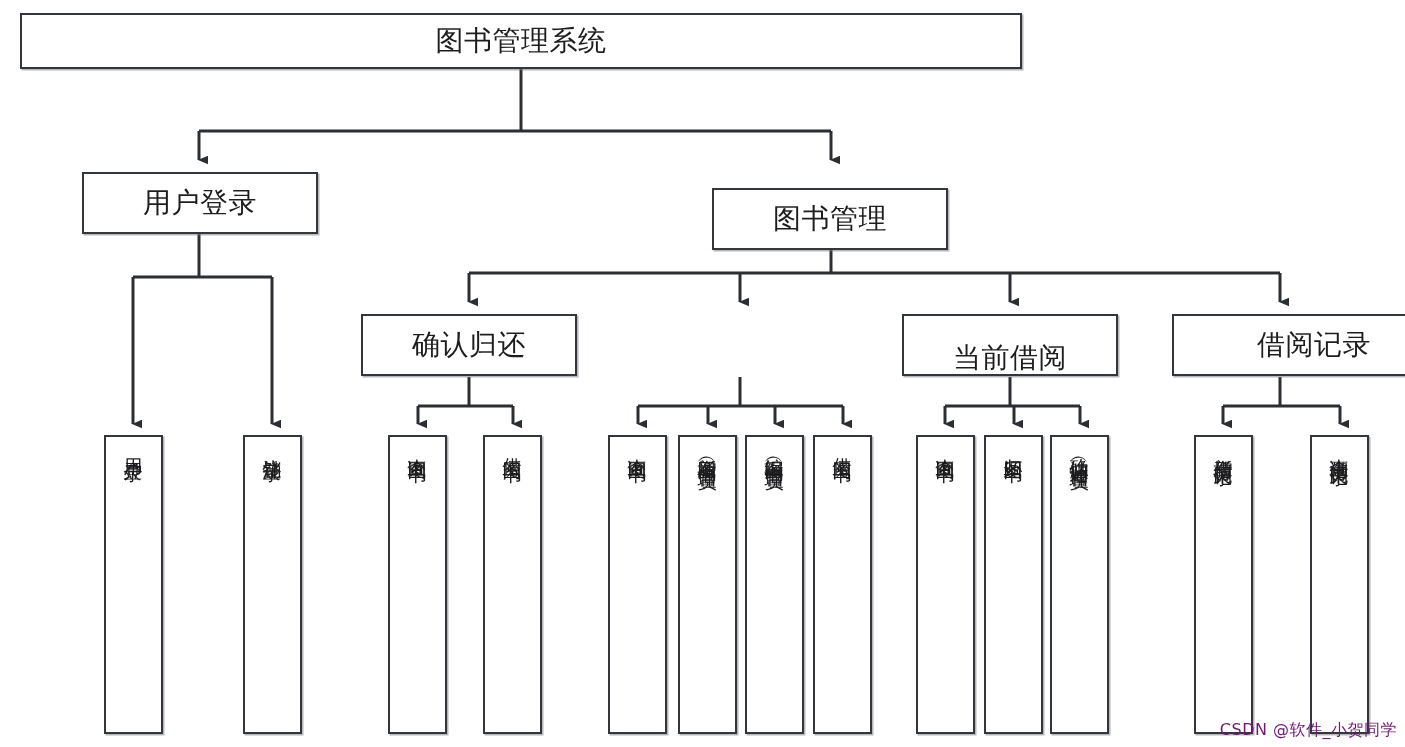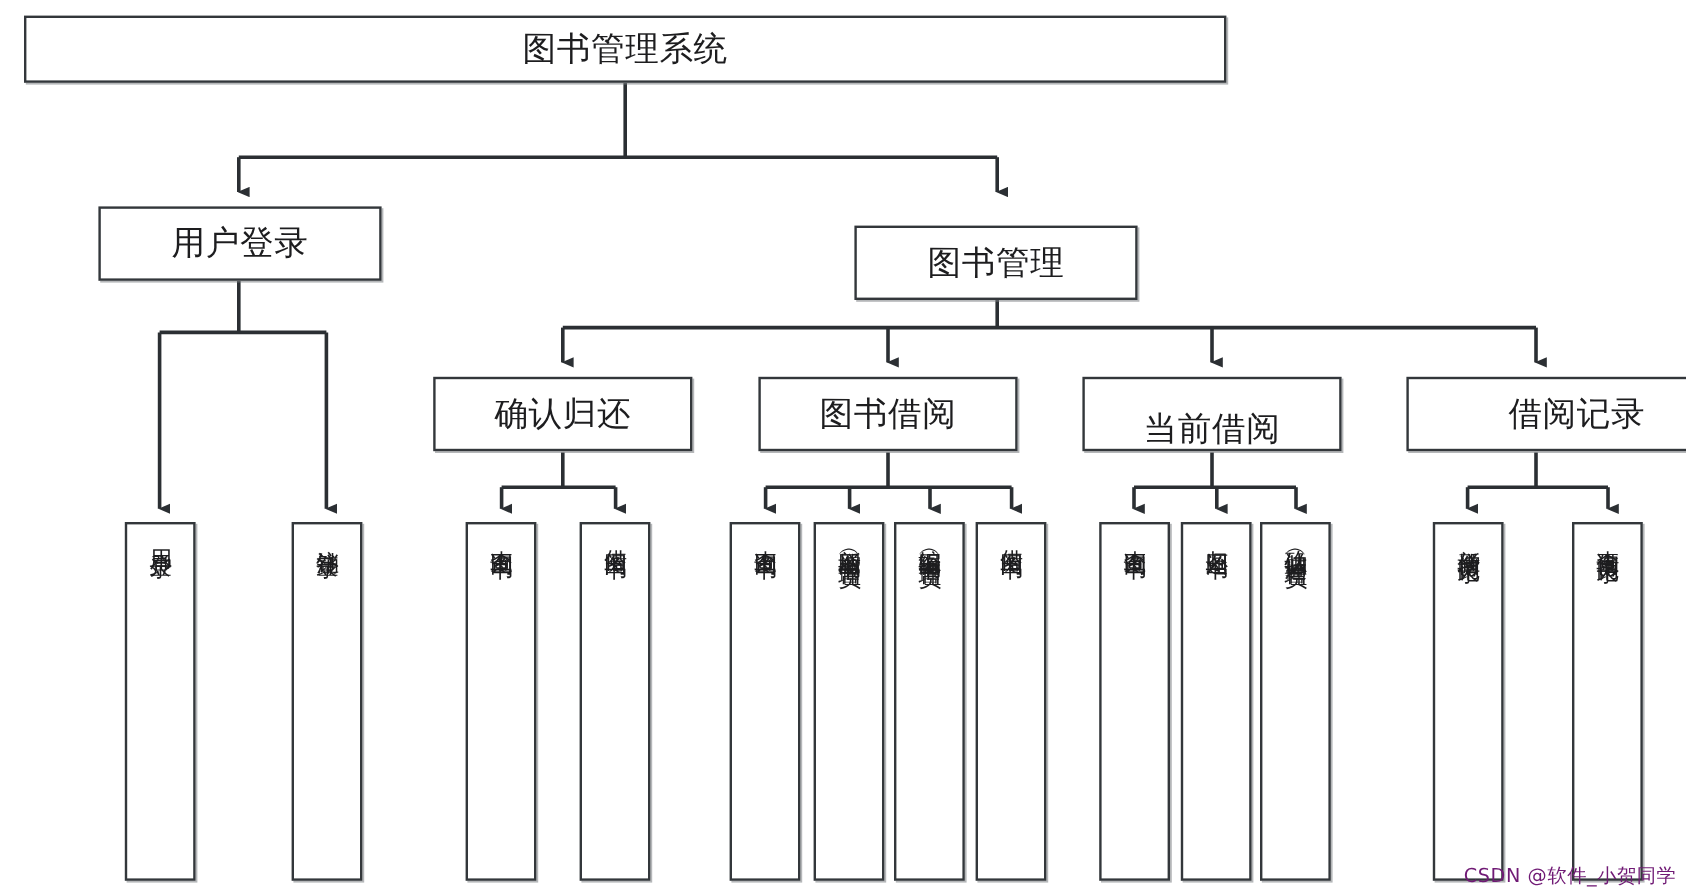--- a/index.html
+++ b/index.html
@@ -129,23 +129,20 @@
   <div class="node" style="left:82px; top:172px; width:236px; height:62px;">
     <span class="label">用户登录</span>
   </div>
   <div class="node" style="left:712px; top:188px; width:236px; height:62px;">
     <span class="label">图书管理</span>
   </div>
 
   <div class="node" style="left:361px; top:314px; width:216px; height:62px;">
     <span class="label">确认归还</span>
   </div>
-  <div class="node" style="left:632px; top:314px; width:216px; height:62px;">
-    <span class="label">图书借阅</span>
-  </div>
   <div class="node" style="left:902px; top:314px; width:216px; height:62px;align-items:flex-end;">
     <span class="label">当前借阅</span>
   </div>
   <div class="node" style="left:1172px; top:314px; width:236px; height:62px;padding-left:48px;">
     <span class="label">借阅记录</span>
   </div>
 
   <div class="node leaf" style="left:104px; top:435px; width:59px; height:299px;">
     <span class="label">用户登录</span>
   </div>

